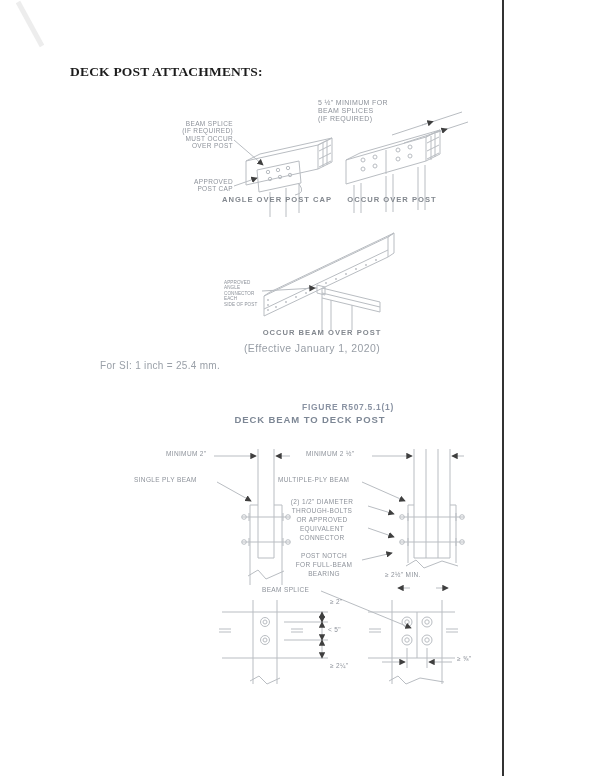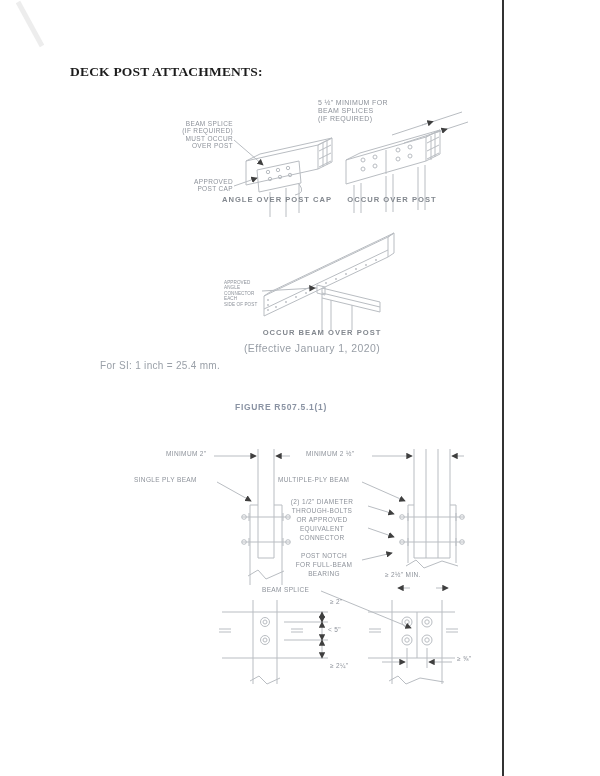--- a/index.html
+++ b/index.html
@@ -231,21 +231,22 @@
   <div class="lbl cap c" style="left:342px;top:196px;width:100px;">OCCUR OVER POST</div>
 
   <div class="lbl tiny" style="left:224px;top:280px;width:42px;">APPROVED ANGLE
 CONNECTOR EACH
 SIDE OF POST</div>
   <div class="lbl cap c" style="left:252px;top:329px;width:140px;">OCCUR BEAM OVER POST</div>
   <div class="note" style="left:232px;top:342px;width:160px;text-align:center;">(Effective January 1, 2020)</div>
 
   <div class="si" style="left:100px;top:360px;">For SI: 1 inch = 25.4 mm.</div>
 
-  <div class="fig-num" style="left:235px;top:402px;width:150px;text-align:left;">FIGURE R507.5.1(1)</div>
+  <div class="fig-num" style="left:244px;top:402px;width:150px;text-align:right;">FIGURE R507.5.1(1)</div>
+  <div class="fig-title" style="left:225px;top:414px;width:170px;text-align:center;">DECK BEAM TO DECK POST</div>
 
   <div class="lbl" style="left:166px;top:450px;white-space:nowrap;">MINIMUM 2"</div>
   <div class="lbl" style="left:306px;top:450px;white-space:nowrap;">MINIMUM 2 ½"</div>
   <div class="lbl" style="left:134px;top:476px;white-space:nowrap;">SINGLE PLY BEAM</div>
   <div class="lbl" style="left:278px;top:476px;white-space:nowrap;">MULTIPLE-PLY BEAM</div>
   <div class="lbl c blk" style="left:280px;top:497px;width:84px;">(2) 1/2" DIAMETER
 THROUGH-BOLTS
 OR APPROVED
 EQUIVALENT
 CONNECTOR</div>

